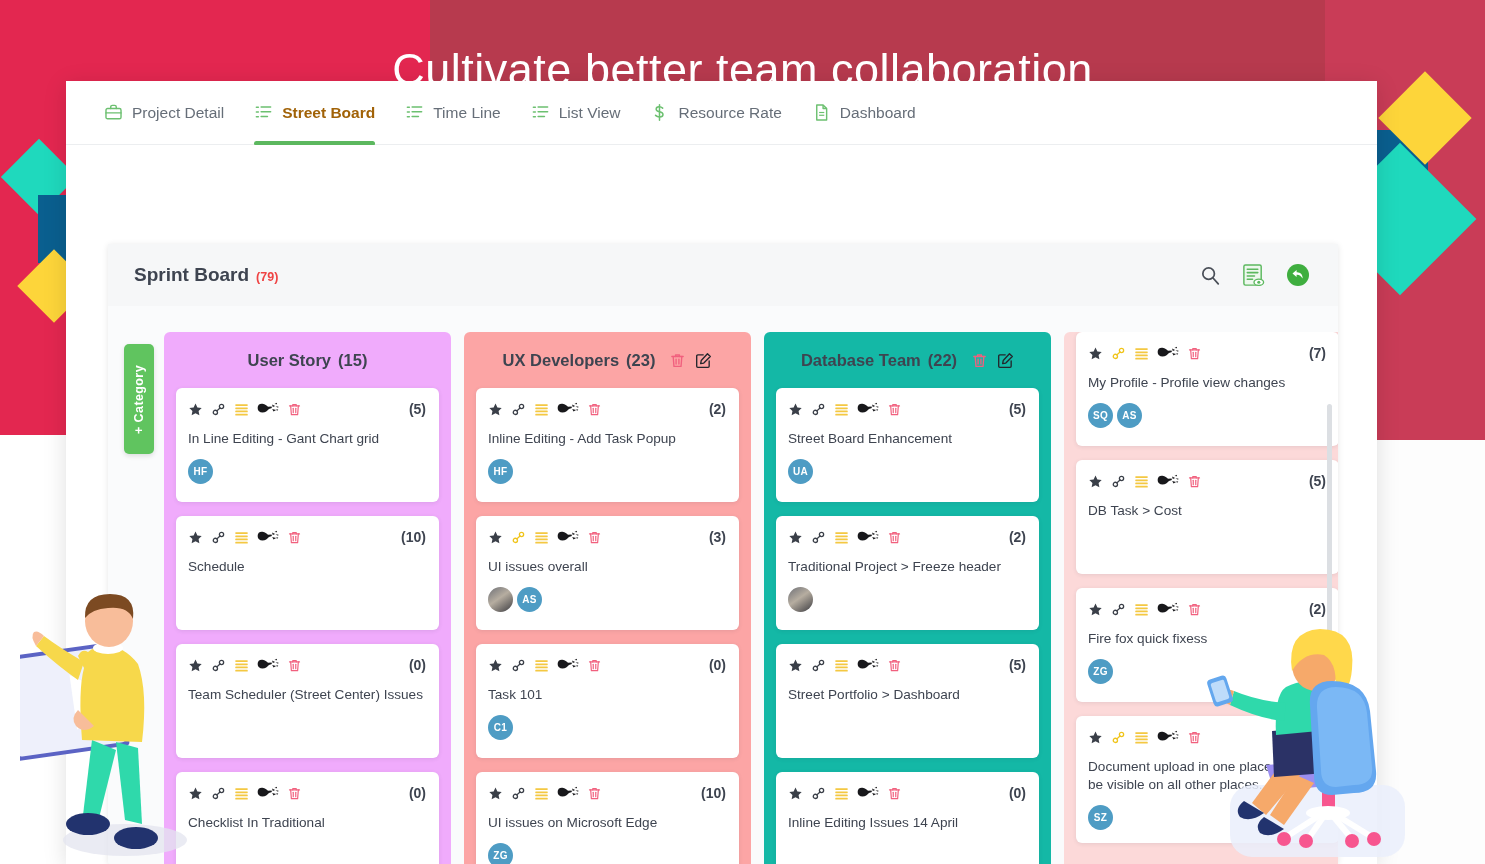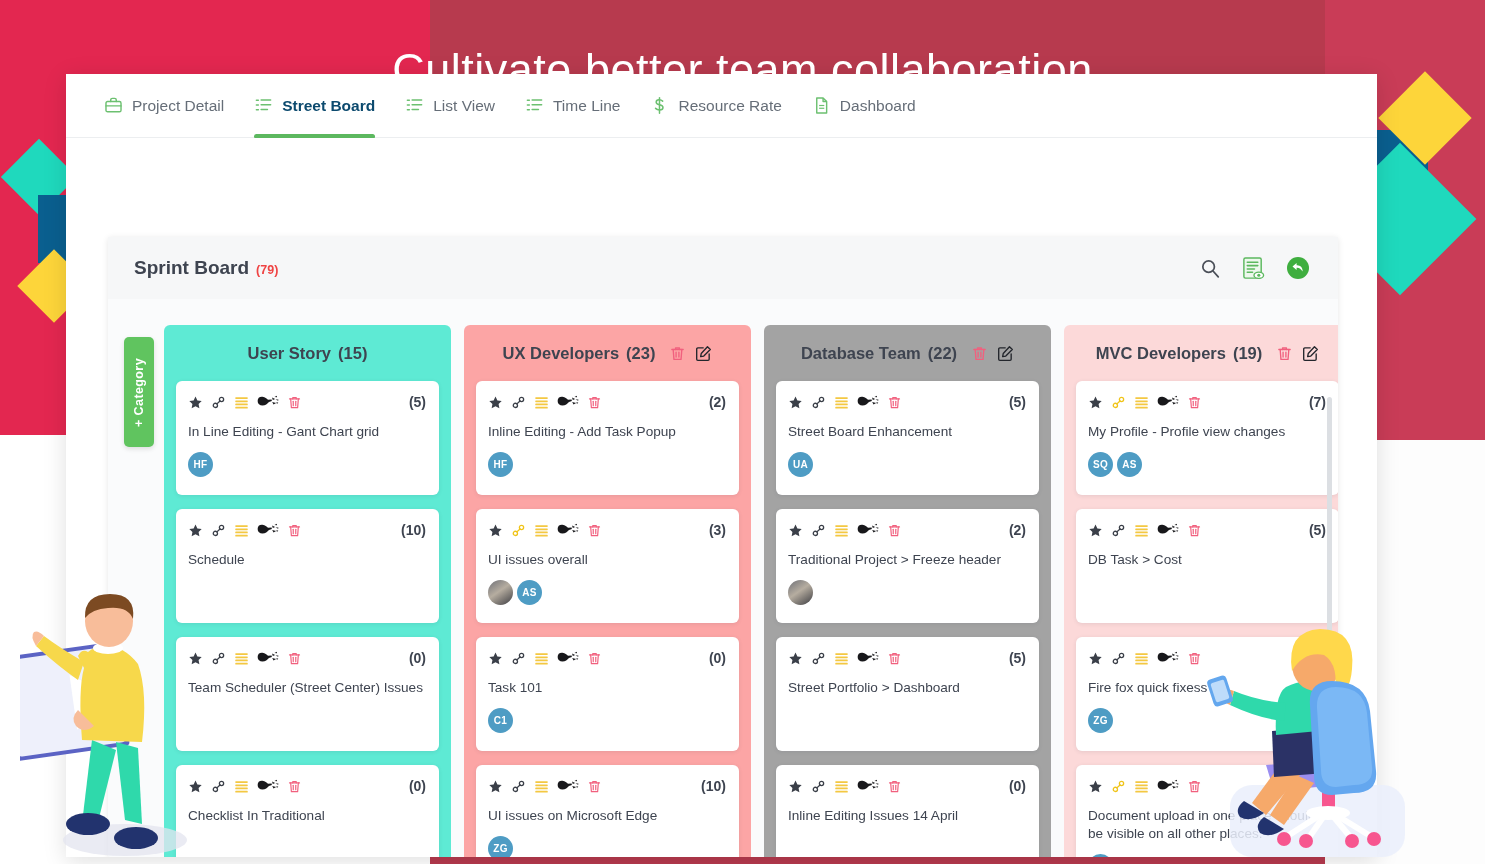--- a/index.html
+++ b/index.html
@@ -48,41 +48,41 @@
     position: absolute; top: 8px; left: 0; width: 1485px;
     text-align: center; z-index: 10;
     color: #ffffff; font-size: 45px; font-weight: 300;
     letter-spacing: 0.5px;
     font-family: "Liberation Sans", sans-serif;
     margin-top: 36px;
   }
 
   
   .app-window {
-    position: absolute; left: 66px; top: 74px; width: 1311px; height: 783px;
+    position: absolute; left: 66px; top: 81px; width: 1311px; height: 783px;
     background: #ffffff; z-index: 8;
     box-shadow: 0 4px 22px rgba(0,0,0,.13);
     overflow: hidden;
   }
 
   
   .navbar {
     height: 64px; background: #ffffff;
     display: flex; align-items: center;
     padding-left: 38px; gap: 30px;
     border-bottom: 1px solid #eceef0;
     position: relative;
   }
   .nav-item {
     display: flex; align-items: center; gap: 9px;
     height: 64px; cursor: pointer; position: relative;
     color: #666e78; font-size: 15.5px;
   }
   .nav-item .nav-ico { color: #6cc070; display: flex; align-items: center; }
-  .nav-item.active { color: #0c4a6e; font-weight: 600; }
+  .nav-item.active { color: #a16207; font-weight: 600; }
   .nav-item.active::after {
     content: ""; position: absolute; left: 0; right: 0; bottom: -1px;
     height: 5px; background: #5cb85f; border-radius: 3px;
   }
 
   
   .board-shell {
     position: relative; height: 719px;
     background: #ffffff; padding: 24px 0 12px 0;
   }
@@ -239,34 +239,34 @@
         <span class="nav-ico">
           <svg width="19" height="19" viewBox="0 0 24 24" fill="none" stroke="#6cc070" stroke-width="1.9" stroke-linecap="round">
             <path d="M3 5.5 L5.5 5.5"></path>
             <path d="M3 11.5 L5.5 11.5"></path>
             <path d="M3 17.5 L5.5 17.5"></path>
             <path d="M9 5 L21 5"></path>
             <path d="M9 11 L21 11"></path>
             <path d="M9 17 L17 17"></path>
           </svg>
         </span>
-        <span>List View</span>
+        <span>Time Line</span>
       </div>
       <div class="nav-item">
         <span class="nav-ico">
           <svg width="19" height="19" viewBox="0 0 24 24" fill="none" stroke="#6cc070" stroke-width="1.9" stroke-linecap="round">
             <path d="M3 5.5 L5.5 5.5"></path>
             <path d="M3 11.5 L5.5 11.5"></path>
             <path d="M3 17.5 L5.5 17.5"></path>
             <path d="M9 5 L21 5"></path>
             <path d="M9 11 L21 11"></path>
             <path d="M9 17 L17 17"></path>
           </svg>
         </span>
-        <span>Time Line</span>
+        <span>List View</span>
       </div>
       <div class="nav-item">
         <span class="nav-ico">
           <svg width="19" height="19" viewBox="0 0 24 24" fill="none" stroke="#6cc070" stroke-width="1.9" stroke-linecap="round">
             <path d="M16 6.5c-1.4-1.3-3-1.8-4.6-1.7-2.2.1-3.6 1.3-3.6 3 0 1.9 1.7 2.6 4.2 3.2 2.6.6 4.4 1.4 4.4 3.4 0 1.9-1.8 3.2-4.3 3.2-2 0-3.7-.6-5.1-2"></path>
             <line x1="12" y1="2.2" x2="12" y2="21.8"></line>
           </svg>
         </span>
         <span>Resource Rate</span>
       </div>
@@ -317,21 +317,21 @@
             </svg>
           </span>
         </div>
       </div>
 
       <div class="cat-tab">
         <span>+ Category</span>
       </div>
 
       <div class="columns" id="columns">
-          <div class="column" style="background: #5eead4;">
+          <div class="column" style="background: #f0abfc;">
             <div class="col-head">
               <div class="col-name">
                 <span>User Story</span>
                 <span class="cnt">(15)</span>
               </div>
             </div>
             <div class="task">
               <div class="task-top">
                 <div class="task-icons">
                   <span class="ti">
@@ -745,21 +745,21 @@
                   </span>
                 </div>
                 <div class="task-pts">(10)</div>
               </div>
               <div class="task-title">UI issues on Microsoft Edge</div>
               <div class="avatars">
                 <span class="av">ZG</span>
               </div>
             </div>
           </div>
-          <div class="column" style="background: #a3a3a3;">
+          <div class="column" style="background: #14b8a6;">
             <div class="col-head">
               <div class="col-name">
                 <span>Database Team</span>
                 <span class="cnt">(22)</span>
               </div>
               <div class="col-actions">
                 <span class="ic">
                   <svg width="17" height="17" viewBox="0 0 24 24" fill="none" stroke="#f1607e" stroke-width="1.9" stroke-linecap="round" stroke-linejoin="round">
                     <path d="M4 6.3h16"></path>
                     <path d="M9.2 6.3V4.2h5.6v2.1"></path>
@@ -967,43 +967,20 @@
                     </svg>
                   </span>
                 </div>
                 <div class="task-pts">(0)</div>
               </div>
               <div class="task-title">Inline Editing Issues 14 April</div>
               <div class="avatars"></div>
             </div>
           </div>
           <div class="column" style="background: rgb(252, 217, 217);">
-            <div class="col-head">
-              <div class="col-name">
-                <span>MVC Developers</span>
-                <span class="cnt">(19)</span>
-              </div>
-              <div class="col-actions">
-                <span class="ic">
-                  <svg width="17" height="17" viewBox="0 0 24 24" fill="none" stroke="#f1607e" stroke-width="1.9" stroke-linecap="round" stroke-linejoin="round">
-                    <path d="M4 6.3h16"></path>
-                    <path d="M9.2 6.3V4.2h5.6v2.1"></path>
-                    <path d="M5.9 6.3l1.1 14h10l1.1-14"></path>
-                    <line x1="10" y1="10" x2="10" y2="17"></line>
-                    <line x1="14" y1="10" x2="14" y2="17"></line>
-                  </svg>
-                </span>
-                <span class="ic">
-                  <svg width="17" height="17" viewBox="0 0 24 24" fill="none" stroke="#23262c" stroke-width="1.9" stroke-linecap="round" stroke-linejoin="round">
-                    <path d="M20 12.6V20a1.6 1.6 0 0 1-1.6 1.6H4A1.6 1.6 0 0 1 2.4 20V5.6A1.6 1.6 0 0 1 4 4h7.6"></path>
-                    <path d="M17.6 2.4 21.6 6.4 12.4 15.6 8 16.4 8.8 12z"></path>
-                  </svg>
-                </span>
-              </div>
-            </div>
             <div class="task">
               <div class="task-top">
                 <div class="task-icons">
                   <span class="ti">
                     <svg width="15" height="15" viewBox="0 0 24 24" fill="#3a3f48">
                       <path d="M12 2.3l3 6.3 6.9.9-5 4.8 1.3 6.9L12 17.8 5.8 21.2 7.1 14.3l-5-4.8 6.9-.9z"></path>
                     </svg>
                   </span>
                   <span class="ti">
                     <svg width="15" height="15" viewBox="0 0 24 24" fill="none" stroke="#f0c419" stroke-width="2.1" stroke-linecap="round">

